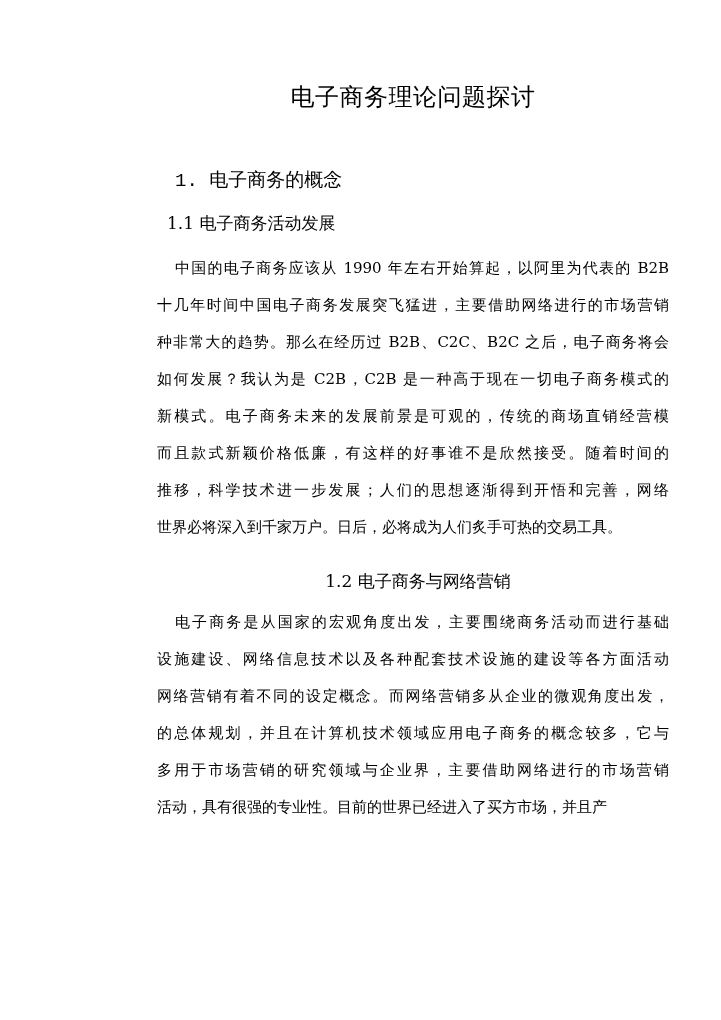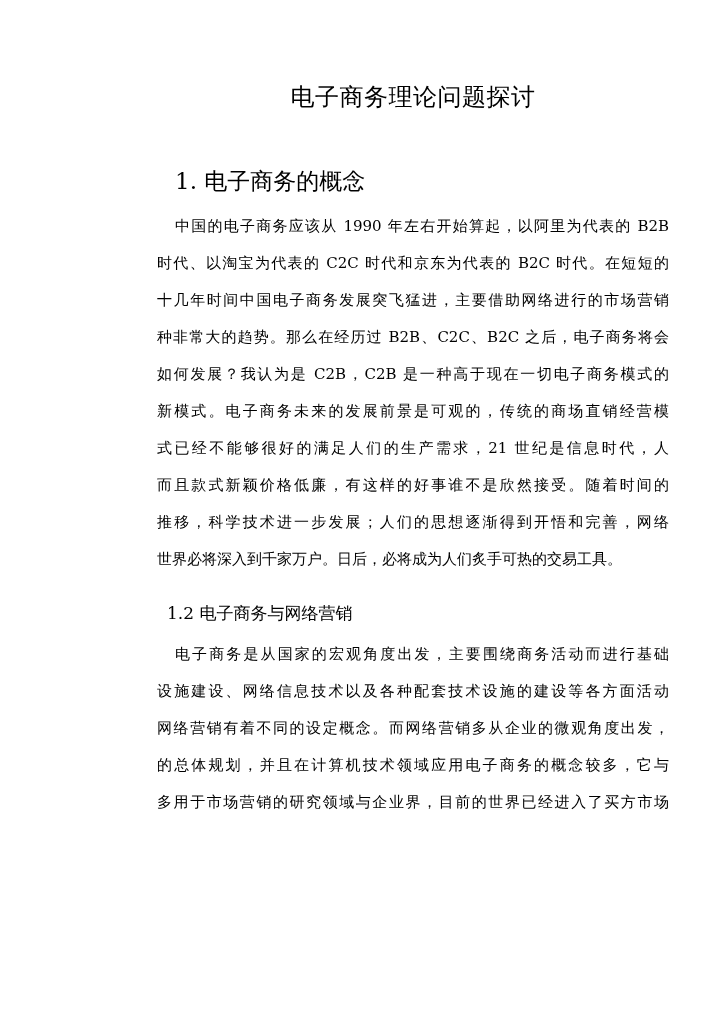--- a/index.html
+++ b/index.html
@@ -35,37 +35,39 @@
     text-align: center;
     font-size: 24px;
     font-weight: 400;
     line-height: 30px;
     letter-spacing: 0.5px;
     padding-top: 82px;
   }
   .heading-l1 {
     margin: 0;
     padding: 0;
-    font-size: 23px;
+    font-size: 19px;
     font-weight: 400;
     line-height: 34px;
     text-indent: 18px;
     padding-top: 52px;
+    font-family: Liberation Mono, monospace;
   }
   .heading-l2 {
     margin: 0;
     padding: 0;
     font-size: 17px;
     font-weight: 400;
     line-height: 34px;
     text-indent: 10px;
     padding-top: 8px;
   }
   .heading-l2.spaced-above {
     padding-top: 18px;
+    text-align: center;
   }
   .para {
     margin: 0;
     padding: 0;
     font-size: 15px;
     line-height: 37px;
     text-align: justify;
     text-justify: inter-character;
     text-indent: 0;
   }
@@ -91,38 +93,38 @@
 </head>
 <body>
 
 <div class="page">
   <div class="content">
 
     <h1 class="doc-title">电子商务理论问题探讨</h1>
 
     <h2 class="heading-l1">1. 电子商务的概念</h2>
 
+    <h3 class="heading-l2">1.1 电子商务活动发展</h3>
 
     <div class="para para-block">
       <span class="ln first-line">中国的电子商务应该从 1990 年左右开始算起，以阿里为代表的 B2B</span>
-      <span class="ln">时代、以淘宝为代表的 C2C 时代和京东为代表的 B2C 时代。在短短的</span>
       <span class="ln">十几年时间中国电子商务发展突飞猛进，主要借助网络进行的市场营销</span>
       <span class="ln">种非常大的趋势。那么在经历过 B2B、C2C、B2C 之后，电子商务将会</span>
       <span class="ln">如何发展？我认为是 C2B，C2B 是一种高于现在一切电子商务模式的</span>
       <span class="ln">新模式。电子商务未来的发展前景是可观的，传统的商场直销经营模</span>
-      <span class="ln">式已经不能够很好的满足人们的生产需求，21 世纪是信息时代，人</span>
       <span class="ln">而且款式新颖价格低廉，有这样的好事谁不是欣然接受。随着时间的</span>
       <span class="ln">推移，科学技术进一步发展；人们的思想逐渐得到开悟和完善，网络</span>
       <span class="ln last-line">世界必将深入到千家万户。日后，必将成为人们炙手可热的交易工具。</span>
     </div>
 
     <h3 class="heading-l2 spaced-above">1.2 电子商务与网络营销</h3>
 
     <div class="para para-block second">
       <span class="ln first-line">电子商务是从国家的宏观角度出发，主要围绕商务活动而进行基础</span>
       <span class="ln">设施建设、网络信息技术以及各种配套技术设施的建设等各方面活动</span>
       <span class="ln">网络营销有着不同的设定概念。而网络营销多从企业的微观角度出发，</span>
       <span class="ln">的总体规划，并且在计算机技术领域应用电子商务的概念较多，它与</span>
-      <span class="ln">多用于市场营销的研究领域与企业界，目前的世界已经进入了买方市场</span>
+      <span class="ln">多用于市场营销的研究领域与企业界，主要借助网络进行的市场营销</span>
+      <span class="ln last-line">活动，具有很强的专业性。目前的世界已经进入了买方市场，并且产</span>
     </div>
 
   </div>
 </div>
 
 </body></html>

